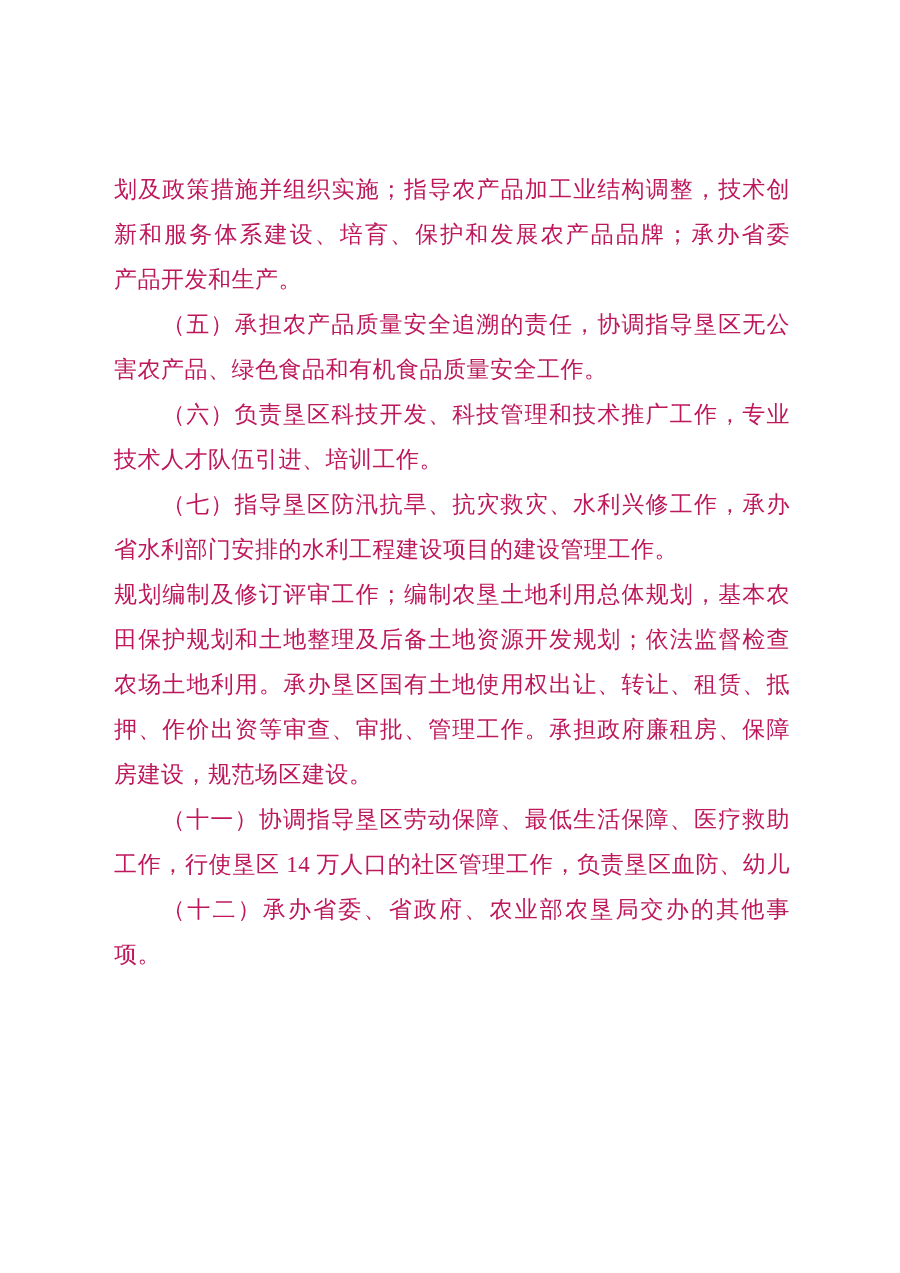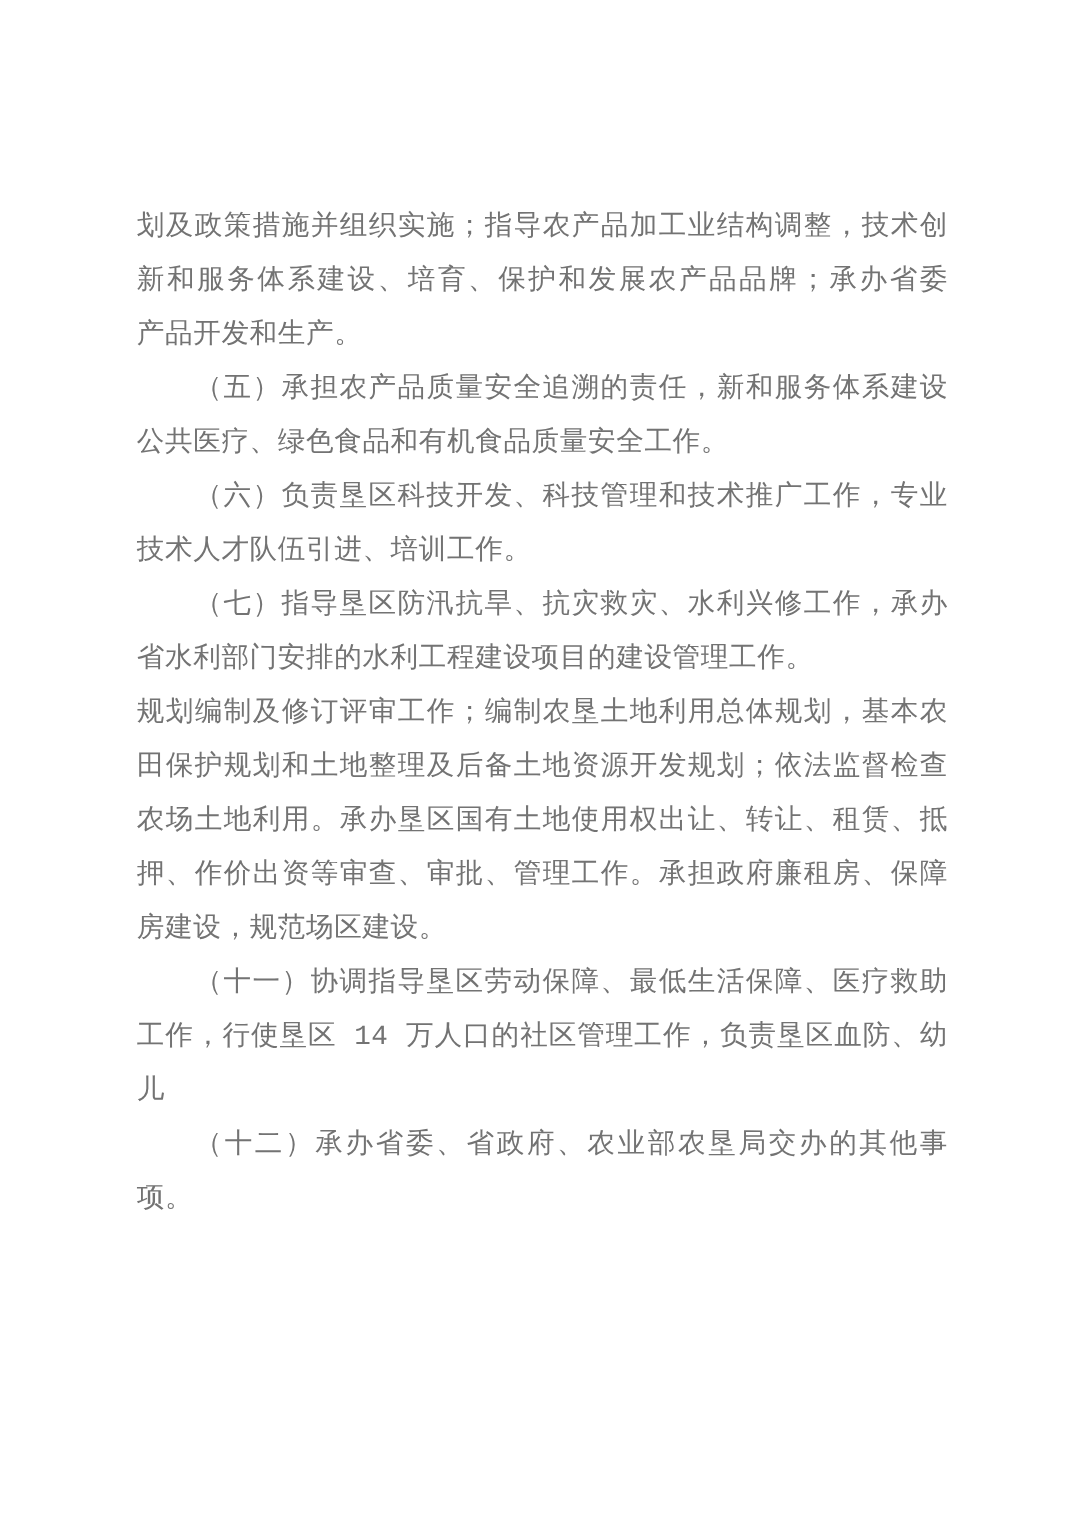--- a/index.html
+++ b/index.html
@@ -6,22 +6,22 @@
     margin: 0;
     padding: 0;
     background: #ffffff;
   }
   .page {
     position: relative;
     width: 900px;
     height: 1063px;
     background: #ffffff;
     overflow: hidden;
-    font-family: Liberation Mono, monospace;
-    color: #737373;
+    font-family: Liberation Serif, serif;
+    color: #be185d;
   }
   .content {
     position: absolute;
     left: 114px;
     top: 167px;
     width: 676px;
     font-size: 23px;
     line-height: 45px;
     letter-spacing: 0.5px;
   }
@@ -48,22 +48,22 @@
   }
 </style>
 </head>
 <body>
 
 <div class="page">
   <div class="content">
       <div class="line fill">划及政策措施并组织实施；指导农产品加工业结构调整，技术创</div>
       <div class="line fill">新和服务体系建设、培育、保护和发展农产品品牌；承办省委</div>
       <div class="line">产品开发和生产。</div>
-      <div class="line indent fill">（五）承担农产品质量安全追溯的责任，新和服务体系建设</div>
-      <div class="line">公共医疗、绿色食品和有机食品质量安全工作。</div>
+      <div class="line indent fill">（五）承担农产品质量安全追溯的责任，协调指导垦区无公</div>
+      <div class="line">害农产品、绿色食品和有机食品质量安全工作。</div>
       <div class="line indent fill">（六）负责垦区科技开发、科技管理和技术推广工作，专业</div>
       <div class="line">技术人才队伍引进、培训工作。</div>
       <div class="line indent fill">（七）指导垦区防汛抗旱、抗灾救灾、水利兴修工作，承办</div>
       <div class="line">省水利部门安排的水利工程建设项目的建设管理工作。</div>
       <div class="line fill">规划编制及修订评审工作；编制农垦土地利用总体规划，基本农</div>
       <div class="line fill">田保护规划和土地整理及后备土地资源开发规划；依法监督检查</div>
       <div class="line fill">农场土地利用。承办垦区国有土地使用权出让、转让、租赁、抵</div>
       <div class="line fill">押、作价出资等审查、审批、管理工作。承担政府廉租房、保障</div>
       <div class="line">房建设，规范场区建设。</div>
       <div class="line indent fill">（十一）协调指导垦区劳动保障、最低生活保障、医疗救助</div>

